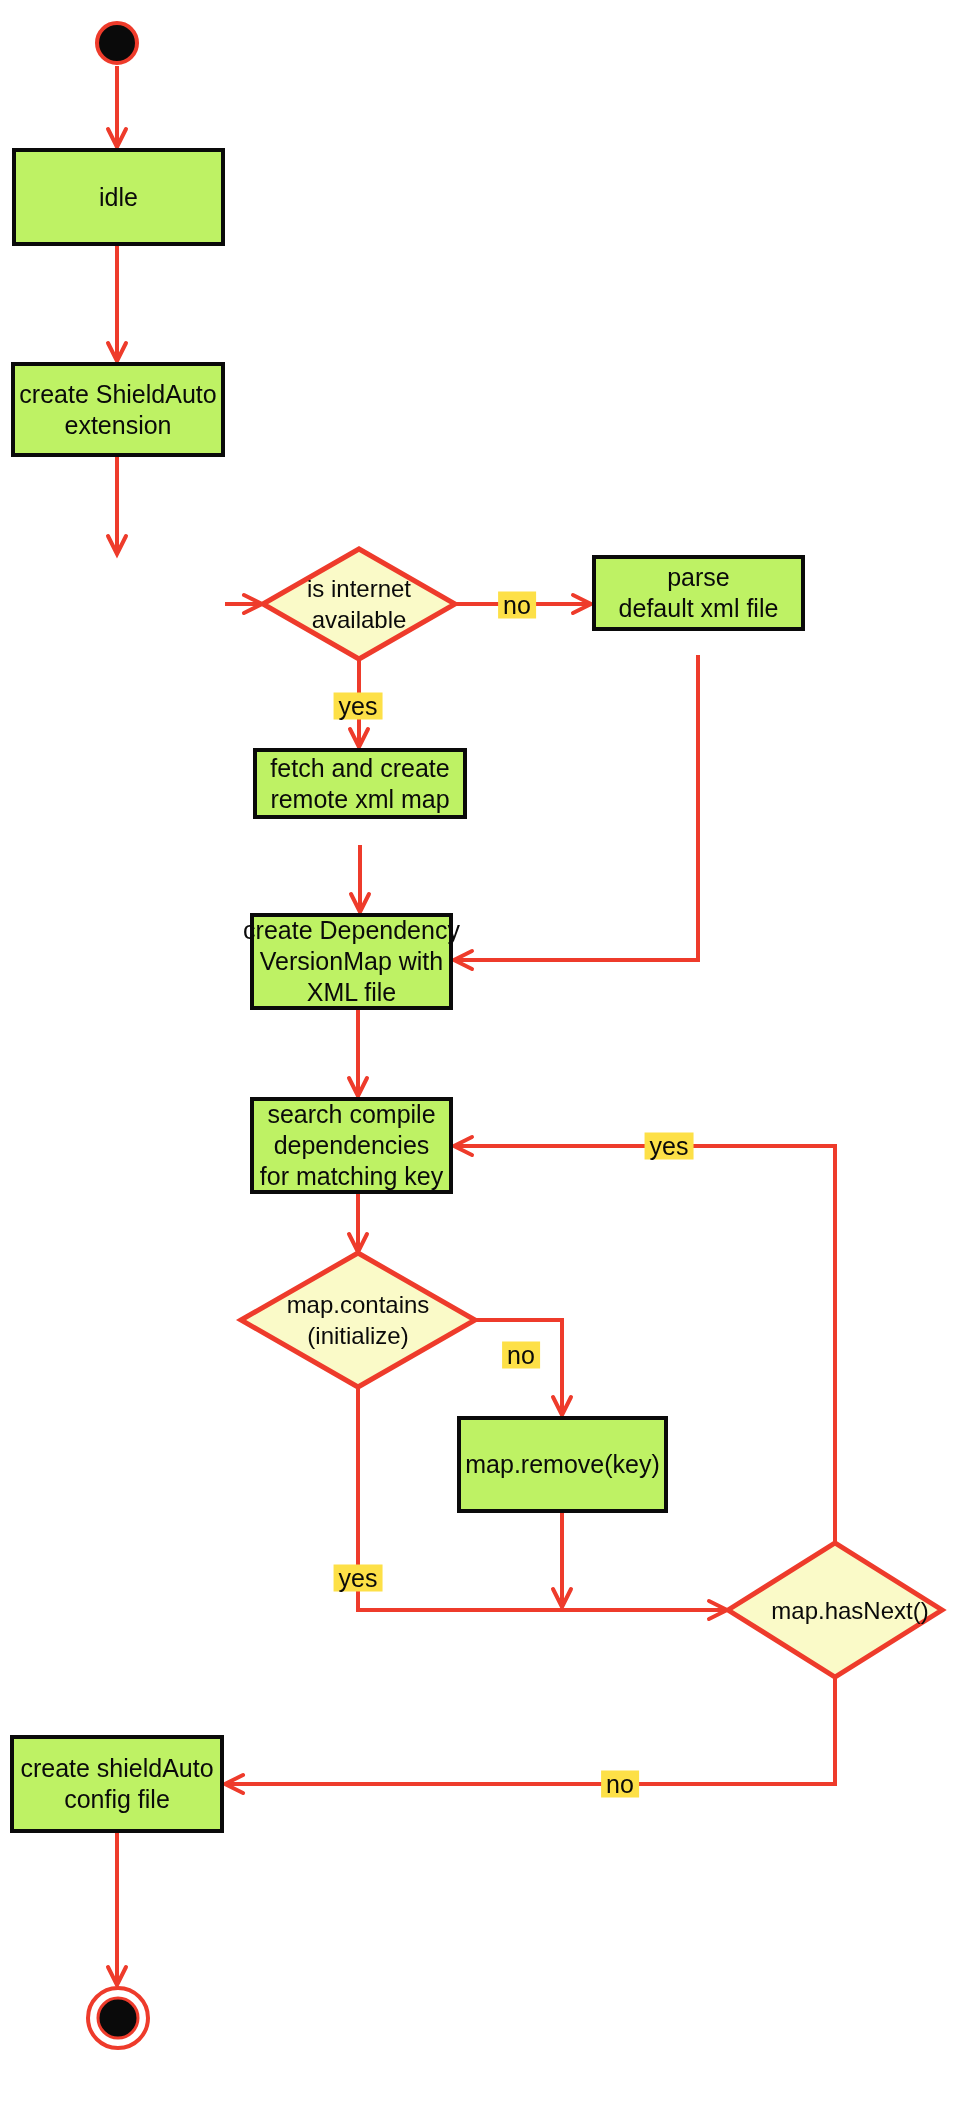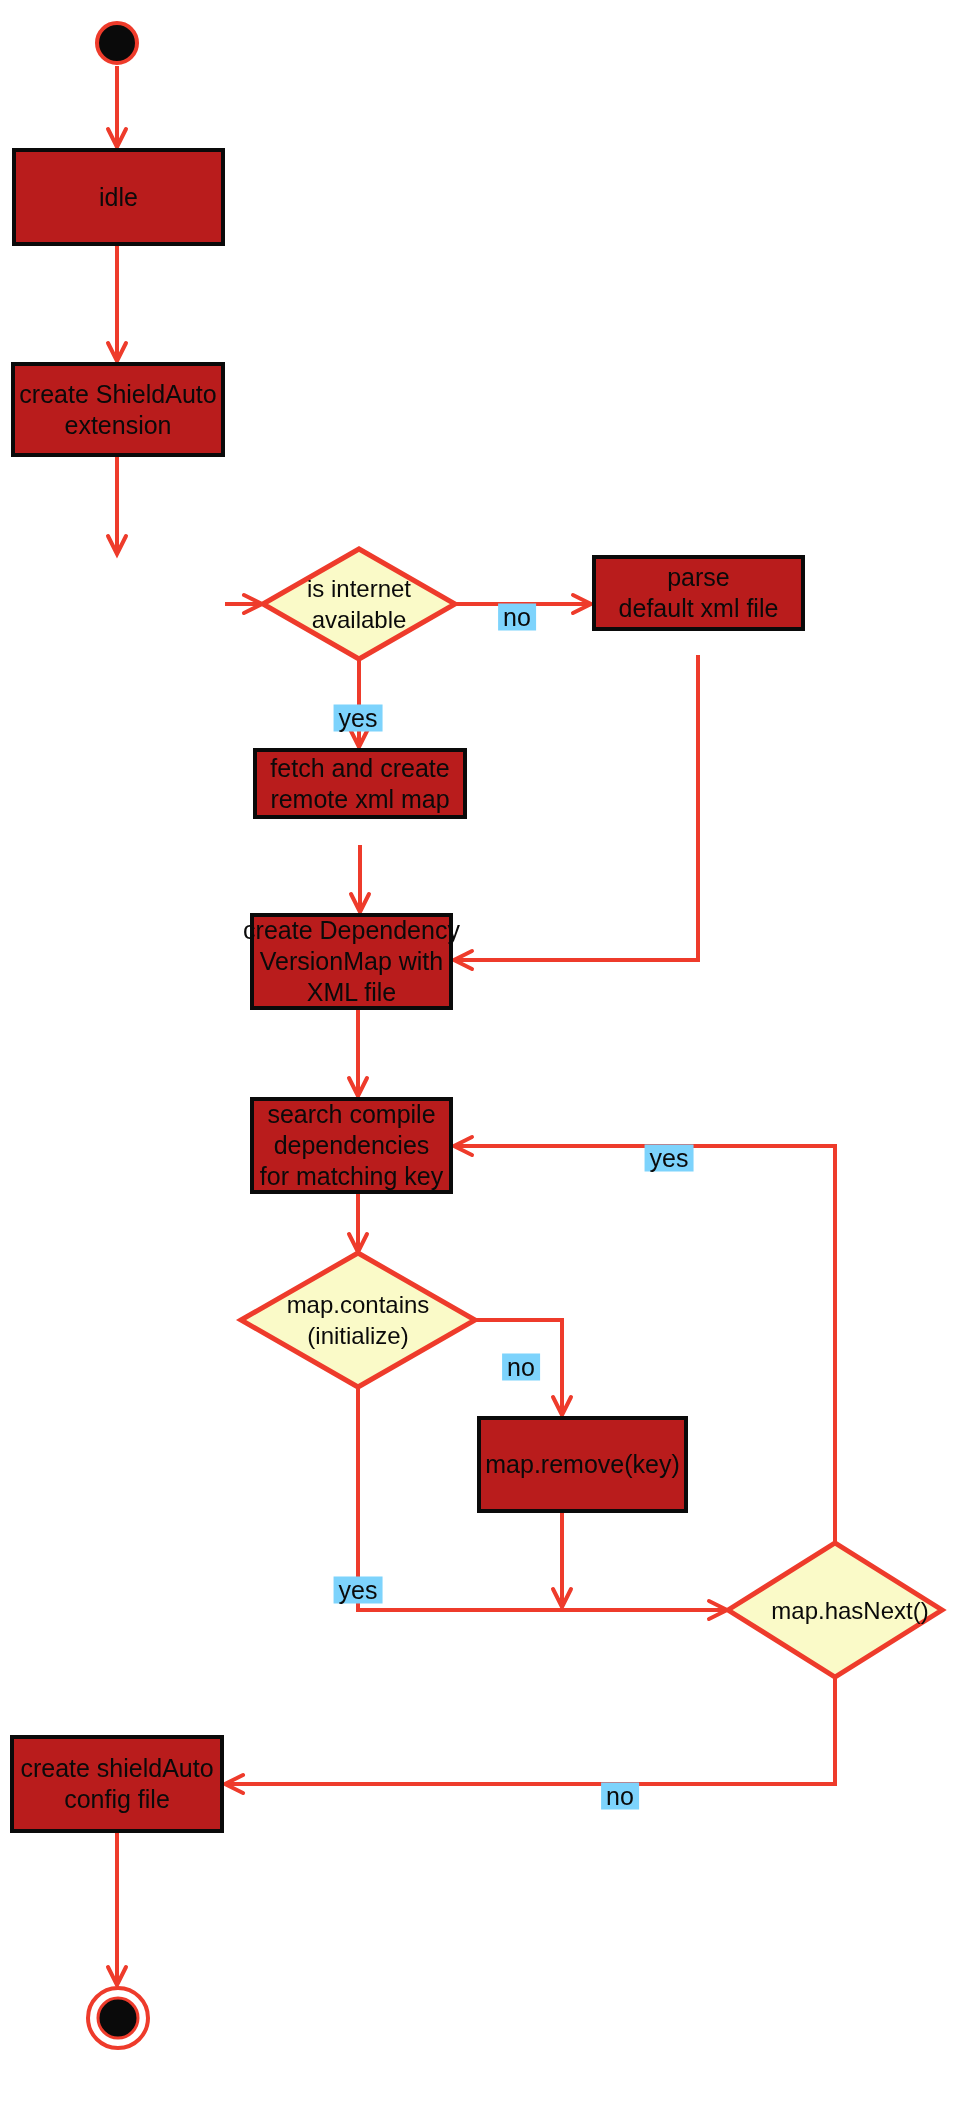--- a/index.html
+++ b/index.html
@@ -17,21 +17,21 @@
     overflow: hidden;
   }
   #diagram svg {
     position: absolute;
     left: 0;
     top: 0;
   }
   .action-node {
     position: absolute;
     box-sizing: border-box;
-    background: #b91c1c;
+    background: #bef264;
     border: 4px solid #0a0a0a;
     display: flex;
     flex-direction: column;
     align-items: center;
     justify-content: center;
     text-align: center;
     font-size: 25px;
     line-height: 31px;
     color: #0a0a0a;
   }
@@ -40,27 +40,26 @@
     transform: translate(-50%, -50%);
     text-align: center;
     font-size: 24px;
     line-height: 31px;
     color: #0a0a0a;
     white-space: nowrap;
   }
   .edge-label {
     position: absolute;
     transform: translate(-50%, -50%);
-    background: #7dd3fc;
+    background: #fde047;
     padding: 0 5px;
     font-size: 25px;
     line-height: 27px;
     color: #0a0a0a;
     white-space: nowrap;
-    margin-top: 12px;
   }
   .node-line {
     white-space: nowrap;
   }
 </style>
 </head>
 <body>
 
 <div id="diagram">
     <svg width="970" height="2106" viewBox="0 0 970 2106">
@@ -118,21 +117,21 @@
     </div>
     <div class="action-node" style="left: 250px; top: 913px; width: 203px; height: 97px;">
       <div class="node-line">create Dependency</div>
       <div class="node-line">VersionMap with</div>
       <div class="node-line">XML file</div>
     </div>
     <div class="decision-label" style="left: 358px; top: 1320px;">
       <div class="node-line">map.contains</div>
       <div class="node-line">(initialize)</div>
     </div>
-    <div class="action-node" style="left: 457px; top: 1416px; width: 211px; height: 97px; margin-left: 20px;">
+    <div class="action-node" style="left: 457px; top: 1416px; width: 211px; height: 97px;">
       <div class="node-line">map.remove(key)</div>
     </div>
     <div class="decision-label" style="left: 835px; top: 1610px; margin-left: 15px;">
       <div class="node-line">map.hasNext()</div>
     </div>
     <div class="action-node" style="left: 10px; top: 1735px; width: 214px; height: 98px;">
       <div class="node-line">create shieldAuto</div>
       <div class="node-line">config file</div>
     </div>
     <div class="edge-label" style="left: 517px; top: 605px;">no</div>

